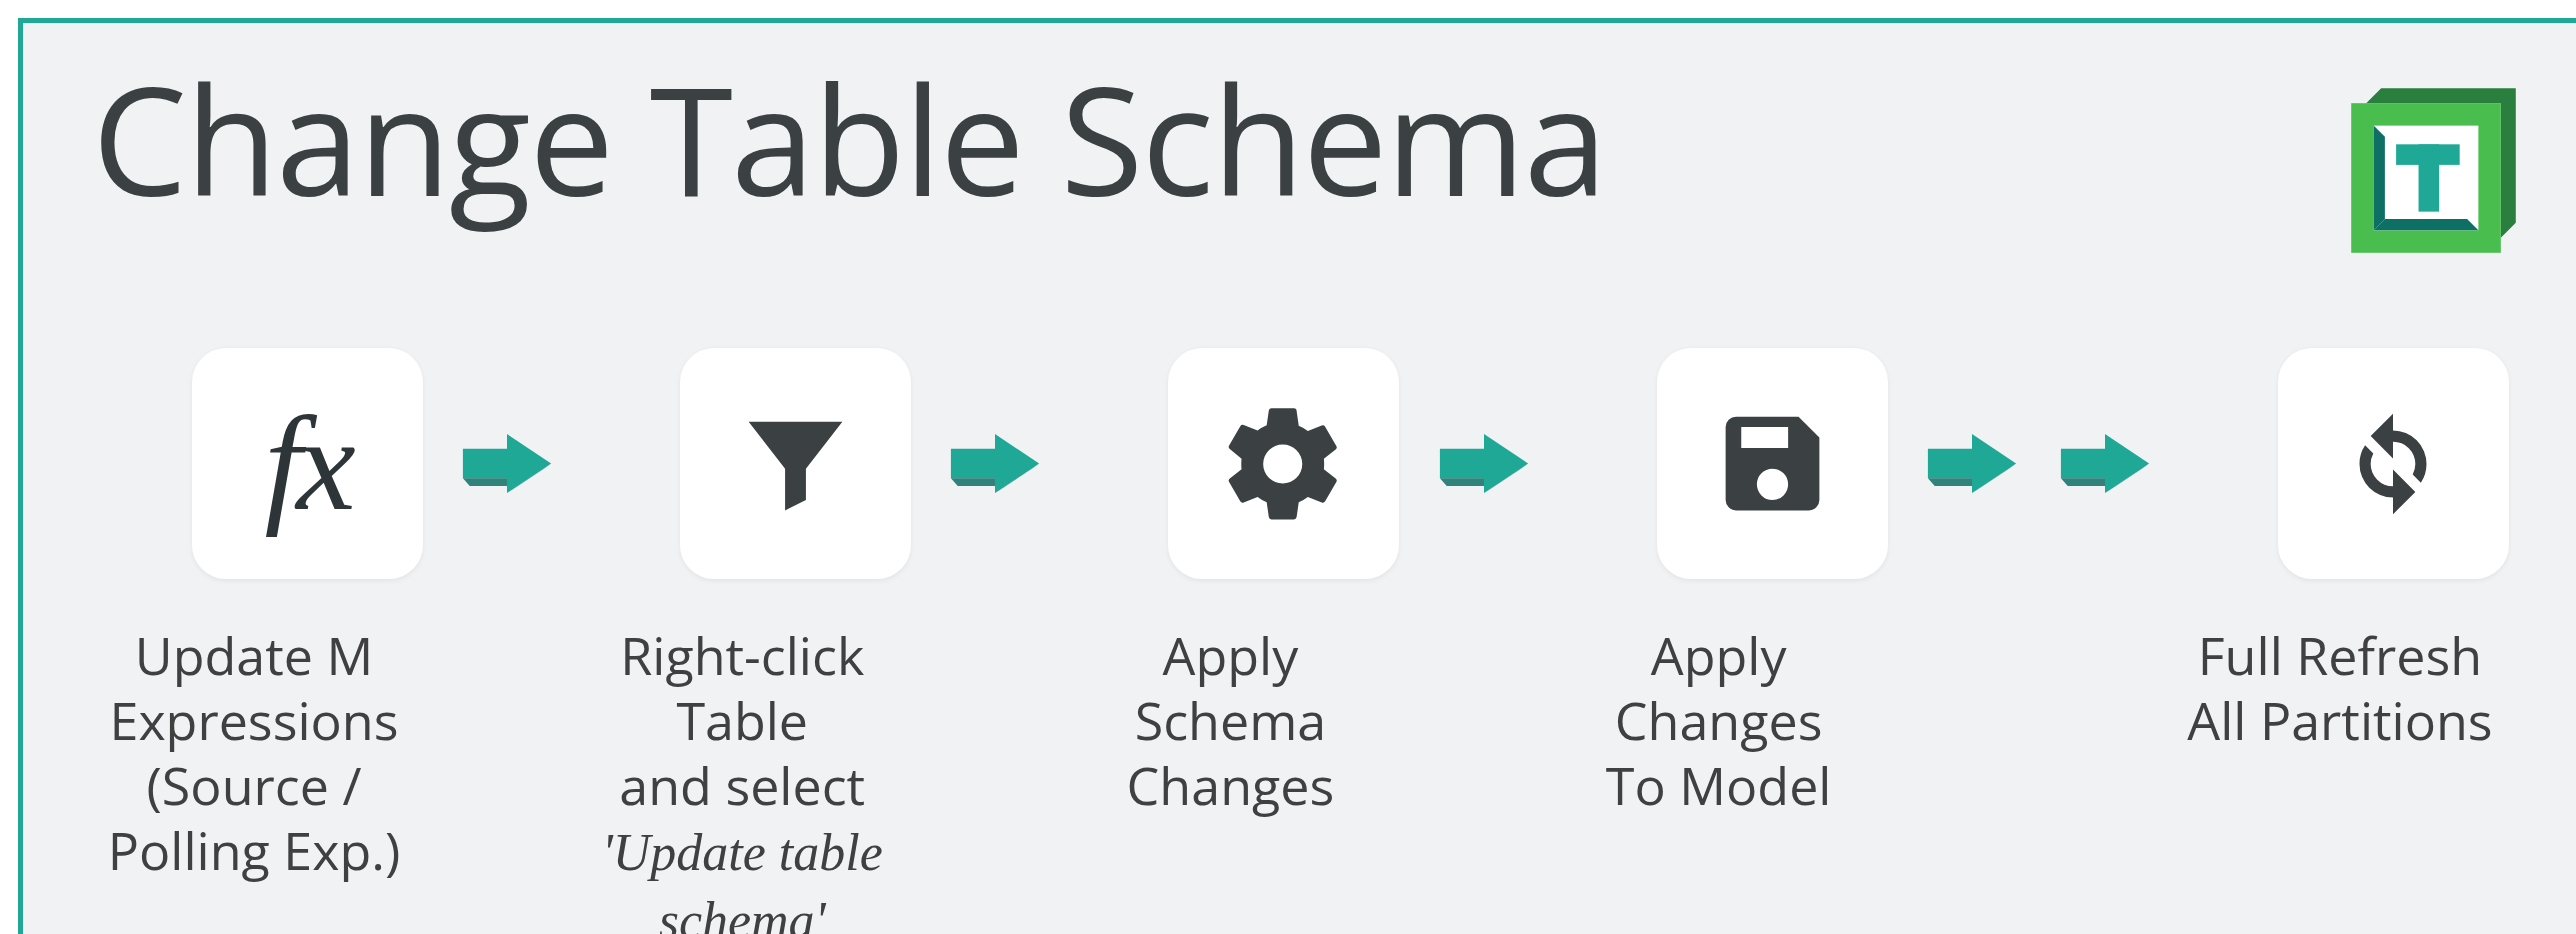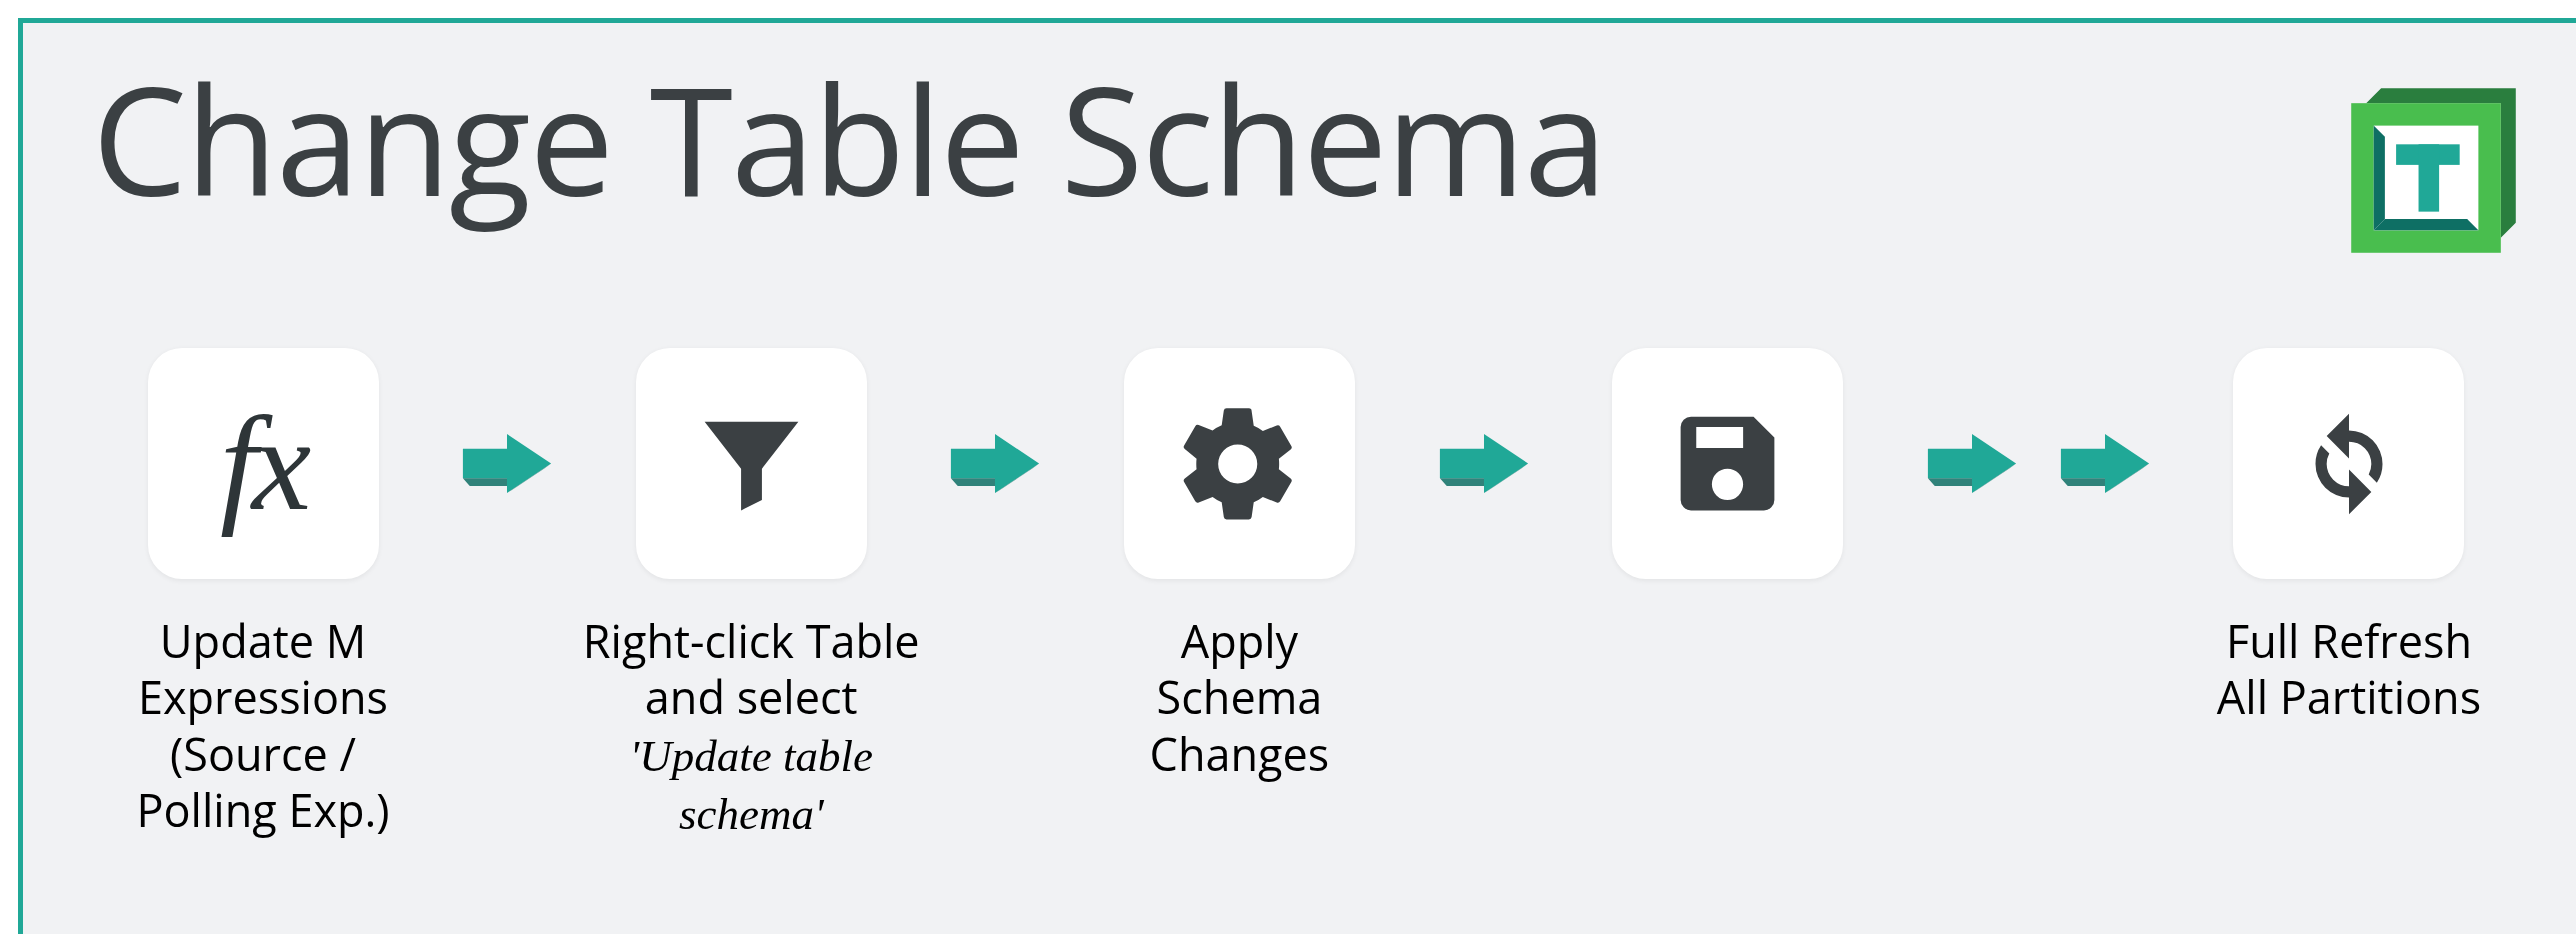--- a/index.html
+++ b/index.html
@@ -36,37 +36,38 @@
   .flow {
     display: flex;
     align-items: flex-start;
     justify-content: space-between;
     margin-top: 80px;
     padding: 0 27px;
   }
   .step {
     display: flex;
     flex-direction: column;
-    align-items: center;
+    align-items: flex-end;
     width: 320px;
+    gap: 9px;
   }
   .card {
     width: 231px;
     height: 231px;
     background: #fff;
     border-radius: 34px;
     display: flex;
     align-items: center;
     justify-content: center;
     box-shadow: 0 1.8px 5.3px rgba(0,0,0,0.06);
   }
   .label {
     margin-top: 34px;
-    font-size: 45px;
-    color: #000000;
+    font-size: 52px;
+    color: #404040;
     text-align: center;
     line-height: 1.25;
     font-weight: 400;
     width: 338px;
   }
   .label em {
     font-style: italic;
     font-family: Liberation Serif, serif;
   }
   .arrow-wrap {
@@ -154,20 +155,21 @@
     <polygon points="5,50 50,50 50,65 50,58 12,58" fill="#0E6F64" opacity="0.85"></polygon>
     <polygon points="50,65 95,35 88,40 55,62" fill="#0E6F64" opacity="0.85"></polygon>
   </svg>
       </div>
       <div class="step">
         <div class="card">
           <svg width="125" height="125" viewBox="0 0 24 24">
             <path fill="#3B4043" d="M17 3H5a2 2 0 0 0-2 2v14a2 2 0 0 0 2 2h14a2 2 0 0 0 2-2V7l-4-4zM12 19a3 3 0 1 1 3-3 3 3 0 0 1-3 3zm3-10H6V5h9z"></path>
           </svg>
         </div>
+        <div class="label">Apply Changes<br>To Model</div>
       </div>
       <div class="arrow-wrap">
         <svg class="arrow" viewBox="0 0 100 70">
     <polygon points="5,20 50,20 50,5 95,35 50,65 50,50 5,50" fill="#20A897"></polygon>
     <polygon points="5,50 50,50 50,65 50,58 12,58" fill="#0E6F64" opacity="0.85"></polygon>
     <polygon points="50,65 95,35 88,40 55,62" fill="#0E6F64" opacity="0.85"></polygon>
   </svg>
       </div>
       <div class="arrow-wrap">
         <svg class="arrow" viewBox="0 0 100 70">

